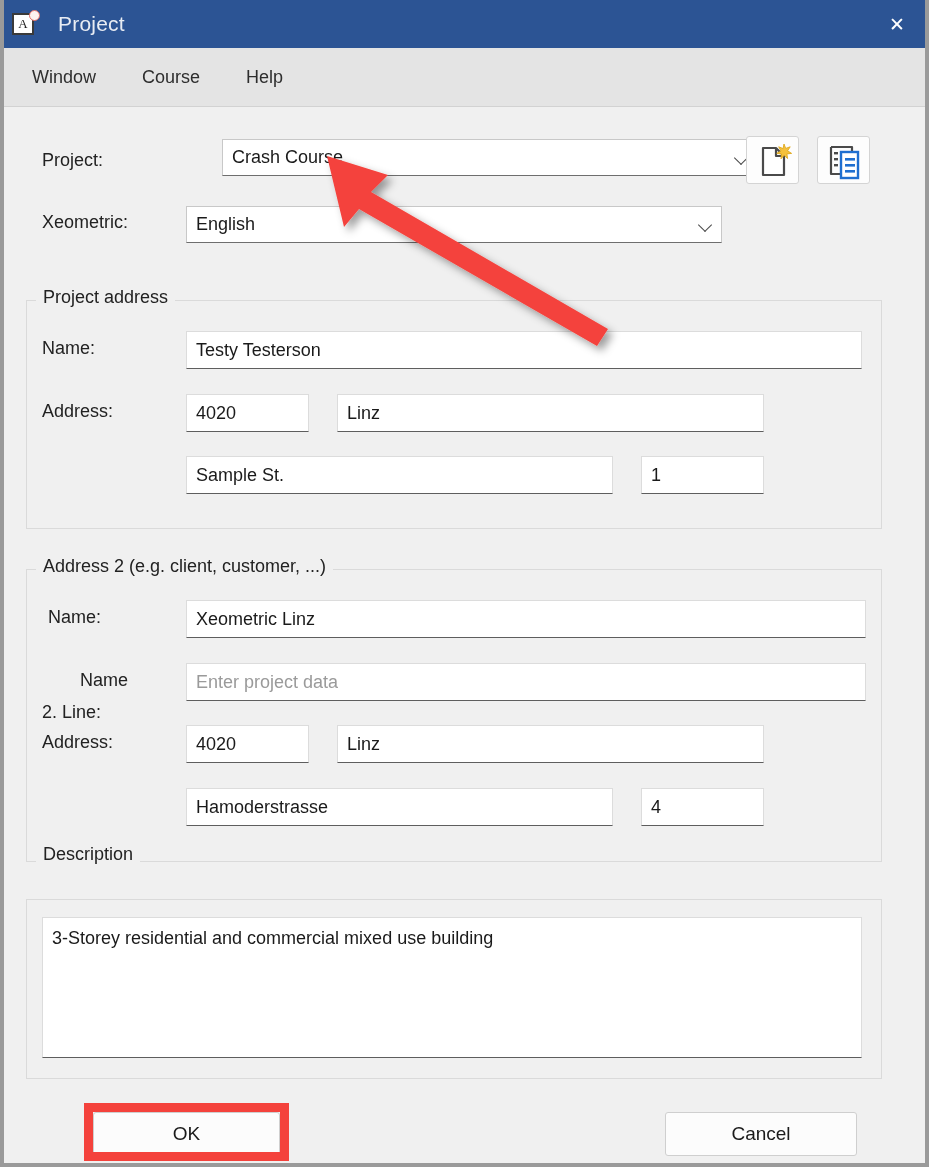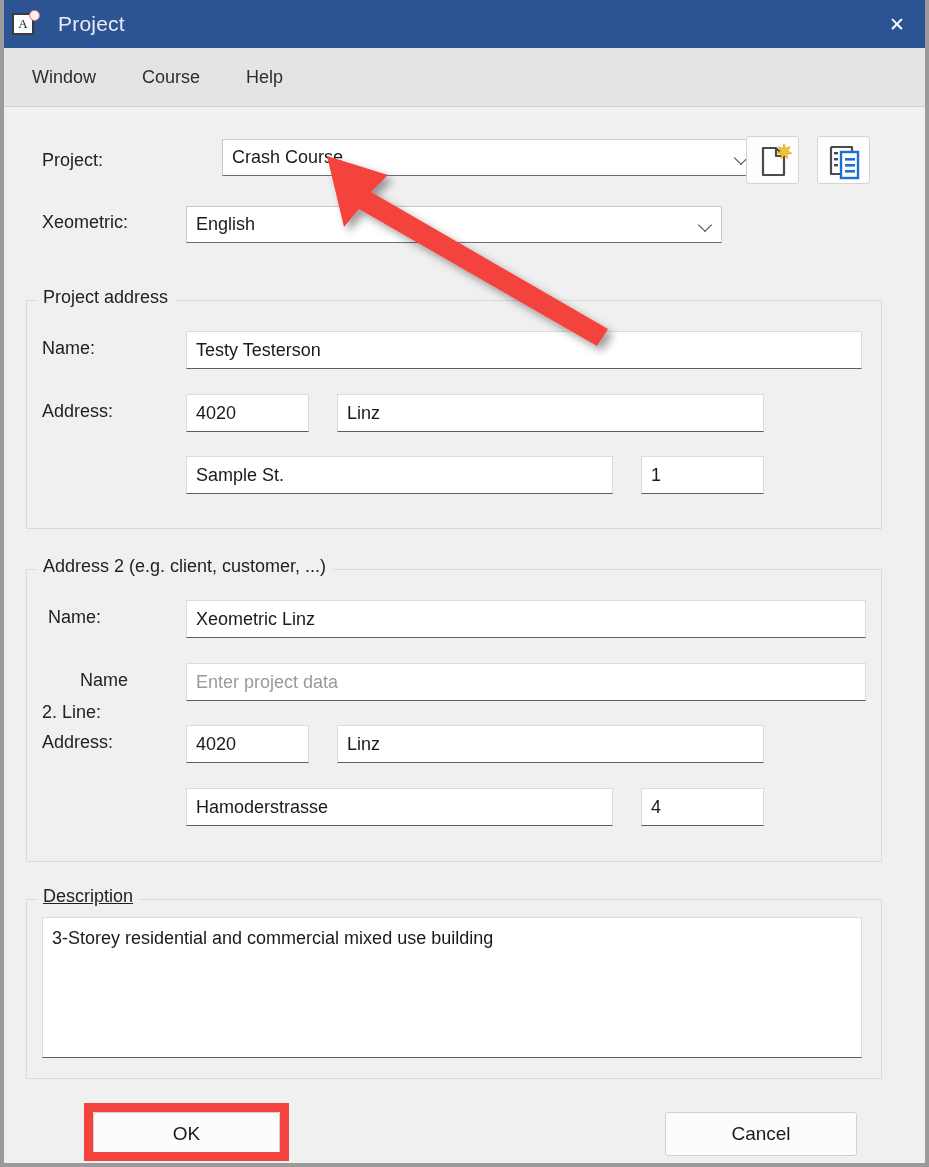--- a/index.html
+++ b/index.html
@@ -313,21 +313,21 @@
     <div class="field placeholder" style="left:182px; top:556px; width:680px; height:38px;">Enter project data</div>
 
     <div class="label" style="left:38px; top:625px;">Address:</div>
     <div class="field" style="left:182px; top:618px; width:123px; height:38px;">4020</div>
     <div class="field" style="left:333px; top:618px; width:427px; height:38px;">Linz</div>
 
     <div class="field" style="left:182px; top:681px; width:427px; height:38px;">Hamoderstrasse</div>
     <div class="field" style="left:637px; top:681px; width:123px; height:38px;">4</div>
 
     <div class="groupbox" style="left:22px; top:792px; width:856px; height:180px;"></div>
-    <div class="group-title" style="left:32px; top:779px;text-decoration:underline;">Description</div>
+    <div class="group-title" style="left:32px; top:737px;">Description</div>
     <div class="textarea" style="left:38px; top:810px; width:820px; height:141px;">3-Storey residential and commercial mixed use building</div>
 
     <div class="dlgbtn" style="left:89px; top:1005px; width:187px; height:44px;">OK</div>
     <div class="dlgbtn" style="left:661px; top:1005px; width:192px; height:44px;">Cancel</div>
 
   </div>
 
   <div class="hl-rect" style="left:80px; top:1103px; width:205px; height:58px;"></div>
 
 </div>

